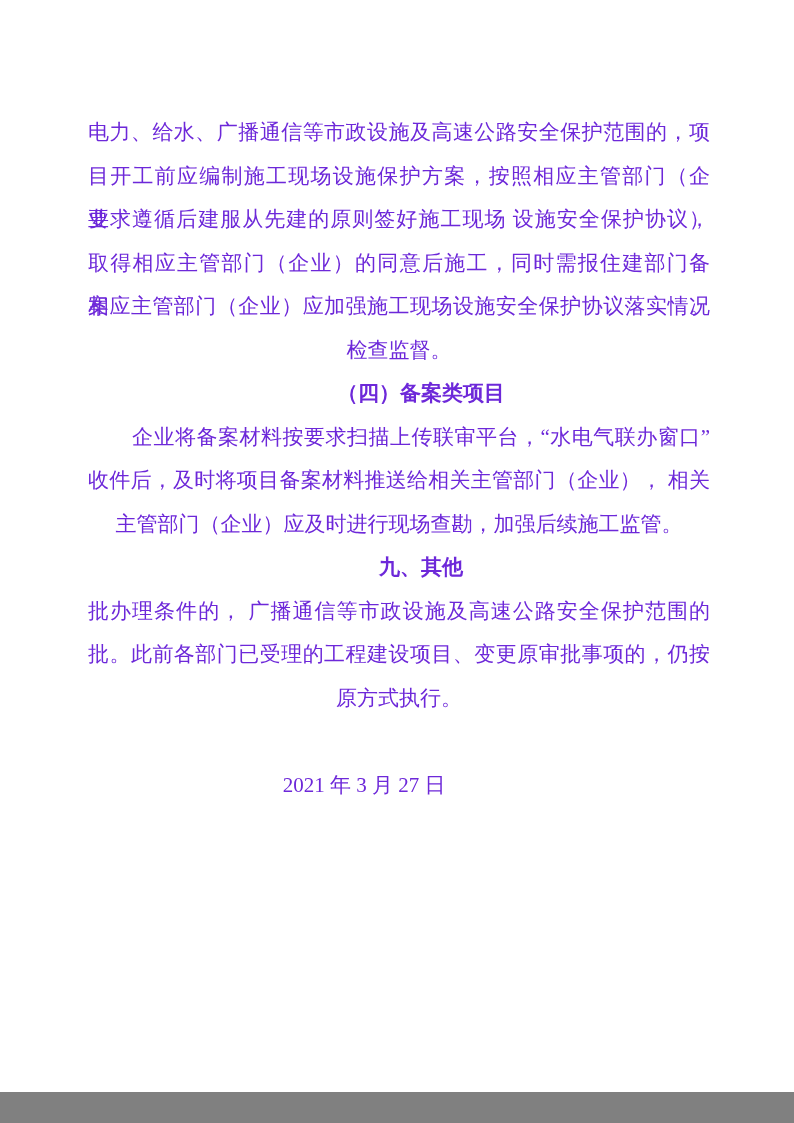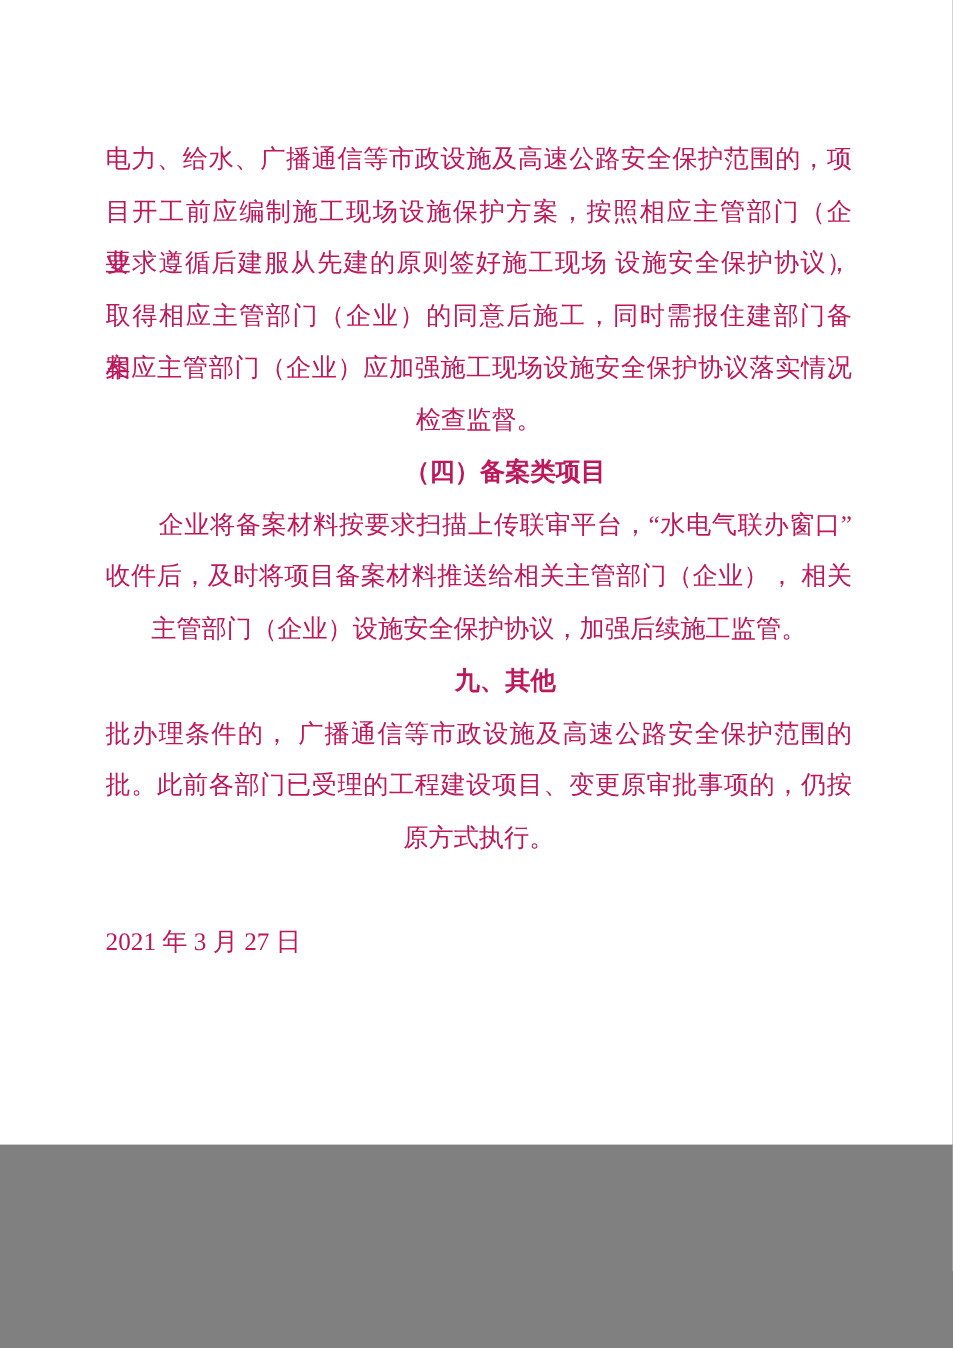--- a/index.html
+++ b/index.html
@@ -3,26 +3,26 @@
 <meta charset="utf-8">
 <style>
   html, body {
     margin: 0;
     padding: 0;
     background: #808080;
   }
   .page {
     position: relative;
     width: 794px;
-    height: 954px;
+    height: 1092px;
     margin: 0 auto;
     background: #ffffff;
     overflow: hidden;
     font-family: "Liberation Serif", "DejaVu Serif", serif;
-    color: #be185d;
+    color: #6d28d9;
   }
   .content {
     position: absolute;
     left: 88px;
     top: 111px;
     width: 622px;
   }
   .line {
     font-size: 21px;
     line-height: 43.5px;
@@ -36,39 +36,39 @@
     text-justify: inter-character;
   }
   .indent {
     padding-left: 44px;
   }
   .heading {
     font-weight: bold;
     padding-left: 44px;
   }
   .date-line {
-    text-align: left;
+    text-align: center;
     padding-right: 70px;
     margin-top: 43.5px;
   }
 </style>
 </head>
 <body>
 
 <div class="page">
   <div class="content">
     <div class="line just">电力、给水、广播通信等市政设施及高速公路安全保护范围的，项</div>
     <div class="line just">目开工前应编制施工现场设施保护方案，按照相应主管部门（企业）</div>
     <div class="line just">要求遵循后建服从先建的原则签好施工现场 设施安全保护协议，</div>
     <div class="line just">取得相应主管部门（企业）的同意后施工，同时需报住建部门备案。</div>
     <div class="line just">相应主管部门（企业）应加强施工现场设施安全保护协议落实情况</div>
     <div class="line">检查监督。</div>
     <div class="line heading">（四）备案类项目</div>
     <div class="line just indent">企业将备案材料按要求扫描上传联审平台，“水电气联办窗口”</div>
     <div class="line just">收件后，及时将项目备案材料推送给相关主管部门（企业）， 相关</div>
-    <div class="line">主管部门（企业）设施安全保护协议，加强后续施工监管。</div>
+    <div class="line">主管部门（企业）应及时进行现场查勘，加强后续施工监管。</div>
     <div class="line heading">九、其他</div>
     <div class="line just">批办理条件的， 广播通信等市政设施及高速公路安全保护范围的</div>
     <div class="line just">批。此前各部门已受理的工程建设项目、变更原审批事项的，仍按</div>
     <div class="line">原方式执行。</div>
     <div class="line date-line">2021 年 3 月 27 日</div>
   </div>
 </div>
 
 </body></html>

